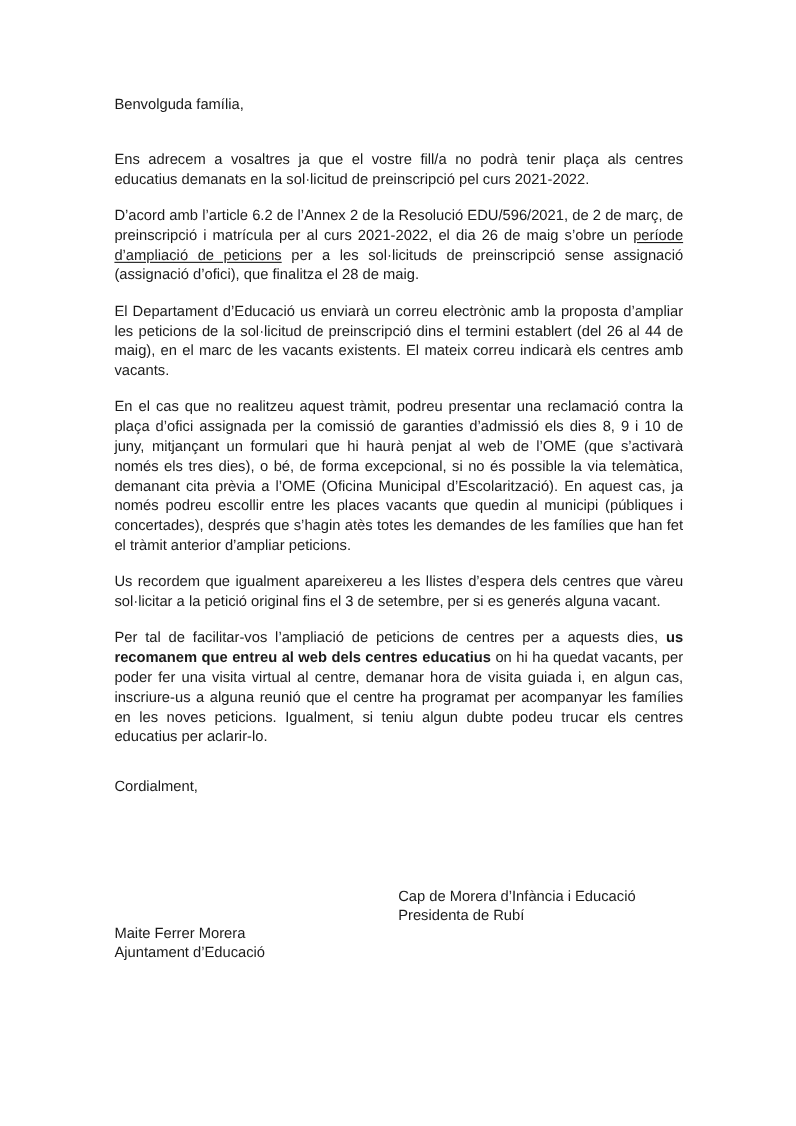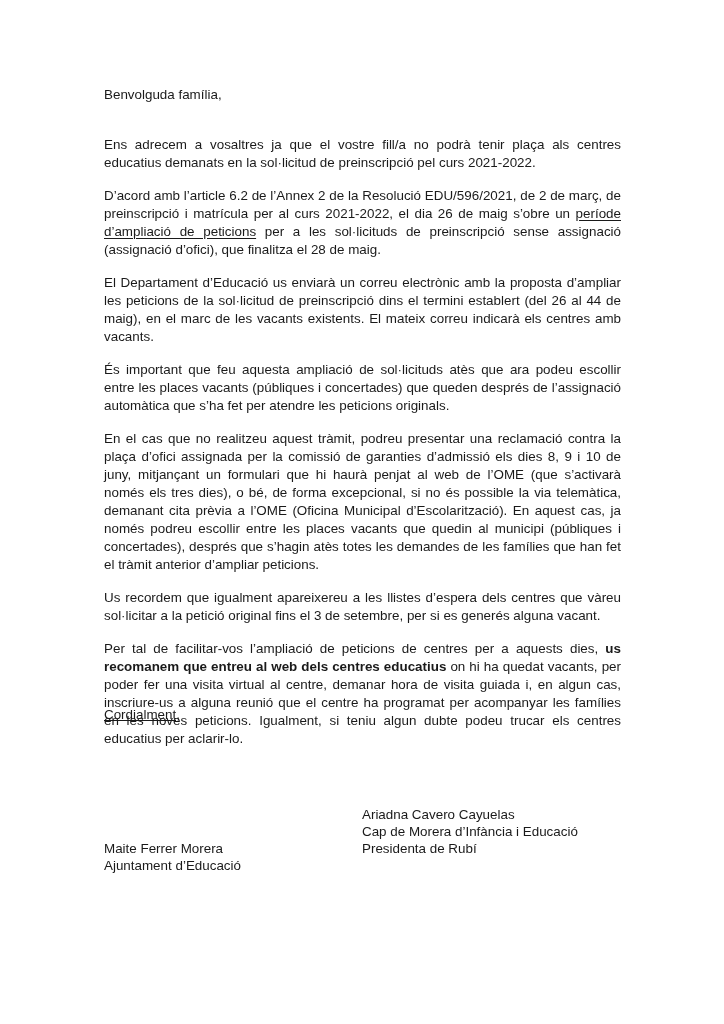--- a/index.html
+++ b/index.html
@@ -43,21 +43,20 @@
       text-underline-offset: 2px;
     }
     .b {
       font-weight: bold;
     }
     .closing {
       position: absolute;
       left: 104px;
       top: 706px;
       margin: 0;
-      text-decoration: underline;
     }
     .sig {
       position: absolute;
       top: 806px;
       margin: 0;
       line-height: 17px;
     }
     .sig-left { left: 104px; margin-top: 34px; }
     .sig-right { left: 362px; }
     .sig div { white-space: nowrap; }
@@ -75,23 +74,20 @@
     </p>
 
     <p class="para">
       <span>D’acord amb l’article 6.2 de l’Annex 2 de la Resolució EDU/596/2021, de 2 de març, de preinscripció i matrícula per al curs 2021-2022, el dia 26 de maig s’obre un </span><span class="u">període d’ampliació de peticions</span><span> per a les sol·licituds de preinscripció sense assignació (assignació d’ofici), que finalitza el 28 de maig.</span>
     </p>
 
     <p class="para">
       <span>El Departament d’Educació us enviarà un correu electrònic amb la proposta d’ampliar les peticions de la sol·licitud de preinscripció dins el termini establert (del 26 al 44 de maig), en el marc de les vacants existents. El mateix correu indicarà els centres amb vacants.</span>
     </p>
 
-    <p class="para">
-      <span>És important que feu aquesta ampliació de sol·licituds atès que ara podeu escollir entre les places vacants (públiques i concertades) que queden després de l’assignació automàtica que s’ha fet per atendre les peticions originals.</span>
-    </p>
 
     <p class="para">
       <span>En el cas que no realitzeu aquest tràmit, podreu presentar una reclamació contra la plaça d’ofici assignada per la comissió de garanties d’admissió els dies 8, 9 i 10 de juny, mitjançant un formulari que hi haurà penjat al web de l’OME (que s’activarà només els tres dies), o bé, de forma excepcional, si no és possible la via telemàtica, demanant cita prèvia a l’OME (Oficina Municipal d’Escolarització). En aquest cas, ja només podreu escollir entre les places vacants que quedin al municipi (públiques i concertades), després que s’hagin atès totes les demandes de les famílies que han fet el tràmit anterior d’ampliar peticions.</span>
     </p>
 
     <p class="para">
       <span>Us recordem que igualment apareixereu a les llistes d’espera dels centres que vàreu sol·licitar a la petició original fins el 3 de setembre, per si es generés alguna vacant.</span>
     </p>
 
     <p class="para">
@@ -100,18 +96,17 @@
   </div>
 
   <p class="closing">Cordialment,</p>
 
   <div class="sig sig-left">
     <div>Maite Ferrer Morera</div>
     <div>Ajuntament d’Educació</div>
   </div>
 
   <div class="sig sig-right">
-    <div>Ariadna Cavero Cayuelas</div>
     <div>Cap de Morera d’Infància i Educació</div>
     <div>Presidenta de Rubí</div>
   </div>
 
 </div>
 
 </body></html>

